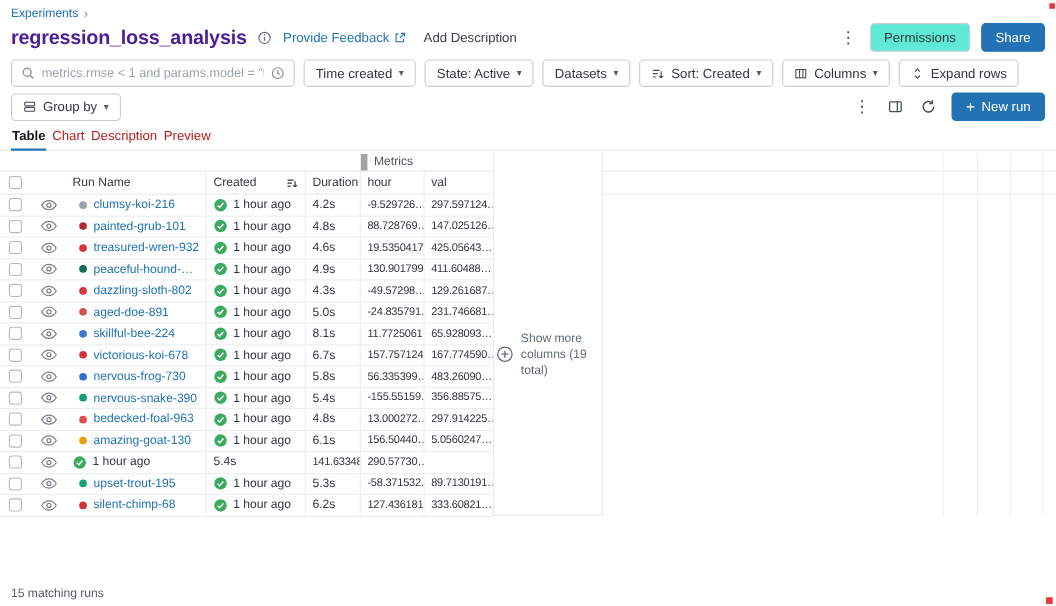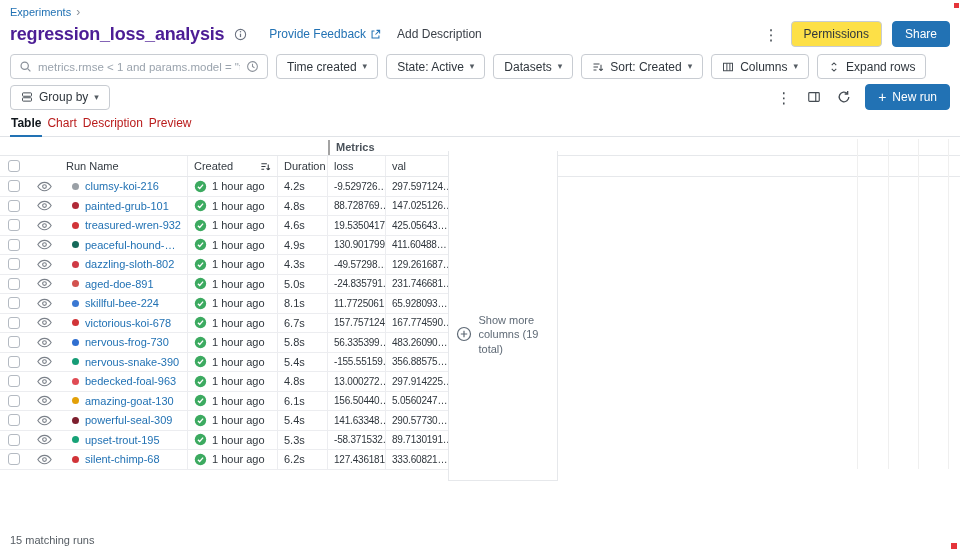--- a/index.html
+++ b/index.html
@@ -9,26 +9,26 @@
 
   
   .page-header { padding:5px 10px 0 10px; }
   .crumb-row { display:flex; align-items:center; gap:5px; height:13px; }
   .crumb-link { font-size:11px; color:var(--accent,#2272b4); text-decoration:none; cursor:pointer; }
   .crumb-chev { font-size:12px; color:#8a9099; line-height:1; }
   .title-row { display:flex; align-items:center; justify-content:space-between; height:28px; margin-top:2px; }
   .title-left { display:flex; align-items:center; gap:8px; }
   h1.title { font-size:18px; font-weight:bold; color:#4c1d95; letter-spacing:-0.2px; }
   .icon-btn { background:none; border:none; display:inline-flex; align-items:center; justify-content:center; cursor:pointer; padding:2px; }
-  .link-blue { display:inline-flex; align-items:center; gap:4px; font-size:12px; color:var(--accent,#2272b4); text-decoration:none; cursor:pointer;margin-left:12px; }
+  .link-blue { display:inline-flex; align-items:center; gap:4px; font-size:12px; color:var(--accent,#2272b4); text-decoration:none; cursor:pointer; }
   .link-dark { font-size:12px; color:#3b4149; text-decoration:none; margin-left:8px; cursor:pointer; }
   .title-right { display:flex; align-items:center; gap:10px; }
   .kebab { font-size:15px; color:#444b52; line-height:1; }
   .btn { display:inline-flex; align-items:center; gap:6px; height:26px; padding:0 12px; font-size:12px;
-         color:#2f363d; background:#fde047; border:1px solid #c8ccd2; border-radius:4px; cursor:pointer; }
+         color:#2f363d; background:#5eead4; border:1px solid #c8ccd2; border-radius:4px; cursor:pointer; }
   .btn-primary { background:var(--accent,#2272b4); border-color:var(--accent,#2272b4); color:#fff; }
 
   
   .toolbar1 { display:flex; align-items:center; gap:8px; padding:0 10px; margin-top:6px; height:25px; }
   .search-box { display:flex; align-items:center; gap:6px; width:258px; height:25px; padding:0 8px;
                 border:1px solid #c8ccd2; border-radius:4px; background:#fff; }
   .search-box input { flex:1; border:none; outline:none; font-size:11.5px; color:#2f363d; min-width:0;
                       font-family:"Liberation Sans",sans-serif; }
   .search-box input::placeholder { color:#9aa3ad; }
   .chip { display:inline-flex; align-items:center; gap:6px; height:25px; padding:0 10px; font-size:12px;
@@ -39,38 +39,38 @@
 
   
   .tabs { display:flex; gap:4px; padding:0 10px; margin-top:4px; border-bottom:1px solid #e0e3e7; }
   .tab { font-size:12px; color:#b91c1c; padding:2px 1px 5px 1px; cursor:pointer; border-bottom:2px solid transparent; margin-bottom:-1px; }
   .tab.active { color:#11171d; font-weight:bold; border-bottom-color:var(--accent,#2272b4); }
 
   
   .table-area { position:relative; margin-top:2px; width:960px; }
   .group-row { height:17px; border-bottom:1px solid #e6e8eb; position:relative; width:960px; }
   .metrics-label { position:absolute; left:328px; top:1px; height:15px; line-height:15px; padding-left:6px;
-                   border-left:2px solid #a3a3a3; font-size:11px; color:#4a525a;font-weight:bold; }
+                   border-left:6px solid #a3a3a3; font-size:11px; color:#4a525a; }
   .grid7 { display:grid; grid-template-columns:28px 32px 128px 90px 50px 58px 62px; align-items:center; }
   .header-row { height:21px; border-bottom:1px solid #e6e8eb; width:960px; font-size:11px; color:#333a41; }
   .hcell { display:flex; align-items:center; height:100%; padding:0 6px; overflow:hidden; white-space:nowrap; }
   .bR { border-right:1px solid #ecedf0; }
   .trow { height:19.5px; width:448px; border-bottom:1px solid #ecedf0; }
   .cell { display:flex; align-items:center; height:100%; padding:0 6px; overflow:hidden; white-space:nowrap; font-size:11px; color:#2f363d; }
   .c-check, .hc-check { justify-content:center; padding:0; }
   .c-eye, .hc-eye { justify-content:center; padding:0; }
   .checkbox { width:12px; height:12px; border:1.5px solid #b4bac2; border-radius:3px; background:#fff; display:inline-block; cursor:pointer; }
   .run-dot { width:7px; height:7px; border-radius:50%; flex:0 0 7px; margin-right:6px; background:#999; }
   .c-name { padding-left:12px; }
   .run-link { color:var(--accent,#2272b4); text-decoration:none; cursor:pointer; overflow:hidden; text-overflow:ellipsis; }
   .c-created { gap:5px; }
   .check-ic { flex:0 0 13px; color:var(--success,#3caa60); }
   .num { font-size:10px; letter-spacing:-0.2px; }
   .sort-ind { margin-left:auto; }
-  .show-more-wrap { position:absolute; left:448px; top:12px; width:110px; height:330px;
+  .show-more-wrap { position:absolute; left:448px; top:0; width:100px; height:330px;
                     border-left:1px solid #e6e8eb; border-right:1px solid #e6e8eb; border-bottom:1px solid #e6e8eb;
                     display:flex; align-items:center; justify-content:center; padding-top:38px; background:#fff; }
   .show-more-btn { display:flex; align-items:center; gap:7px; background:none; border:none; cursor:pointer;
                    color:#5f6a76; font-size:11px; text-align:left; font-family:"Liberation Sans",sans-serif; }
   .show-more-btn .txt { width:72px; line-height:1.3; }
   .ghost-line { position:absolute; top:0; width:1px; height:330px; background:#efefef; }
 
   
   .footer { position:absolute; left:10px; bottom:5px; font-size:11px; color:#555c63; }
 
@@ -216,21 +216,21 @@
       <div class="hcell hc-eye"></div>
       <div class="hcell bR">Run Name</div>
       <div class="hcell bR">
         <span>Created</span>
         <svg class="sort-ind" width="11" height="11" viewBox="0 0 16 16">
             <path d="M2 4h8M2 8h6M2 12h4" stroke="#333a41" stroke-width="1.5" fill="none"></path>
             <path d="M12 5v8M12 13l-2.4-2.4M12 13l2.4-2.4" stroke="#333a41" stroke-width="1.5" fill="none"></path>
           </svg>
       </div>
       <div class="hcell bR">Duration</div>
-      <div class="hcell bR">loss</div>
+      <div class="hcell bR">hour</div>
       <div class="hcell">val</div>
     </div>
 
     <div class="table-body">
   <div class="trow grid7">
     <div class="cell c-check">
       <span class="checkbox"></span>
     </div>
     <div class="cell c-eye">
       <svg width="15" height="11" viewBox="0 0 18 12">
@@ -614,24 +614,20 @@
 
   <div class="trow grid7">
     <div class="cell c-check">
       <span class="checkbox"></span>
     </div>
     <div class="cell c-eye">
       <svg width="15" height="11" viewBox="0 0 18 12">
               <path d="M1 6s3.2-5 8-5 8 5 8 5-3.2 5-8 5-8-5-8-5z" fill="none" stroke="#7a8089" stroke-width="1.3"></path>
               <circle cx="9" cy="6" r="2.2" fill="none" stroke="#7a8089" stroke-width="1.3"></circle>
             </svg>
-    </div>
-    <div class="cell c-name bR">
-      <span class="run-dot" style="background: rgb(125, 31, 46);"></span>
-      <a class="run-link">powerful-seal-309</a>
     </div>
     <div class="cell c-created bR">
       <svg class="check-ic" width="13" height="13" viewBox="0 0 16 16">
               <circle cx="8" cy="8" r="7" fill="currentColor"></circle>
               <path d="M4.8 8.3l2.2 2.2 4.2-4.8" fill="none" stroke="#fff" stroke-width="1.6"></path>
             </svg>
       <span>1 hour ago</span>
     </div>
     <div class="cell bR">
             <span>5.4s</span>

